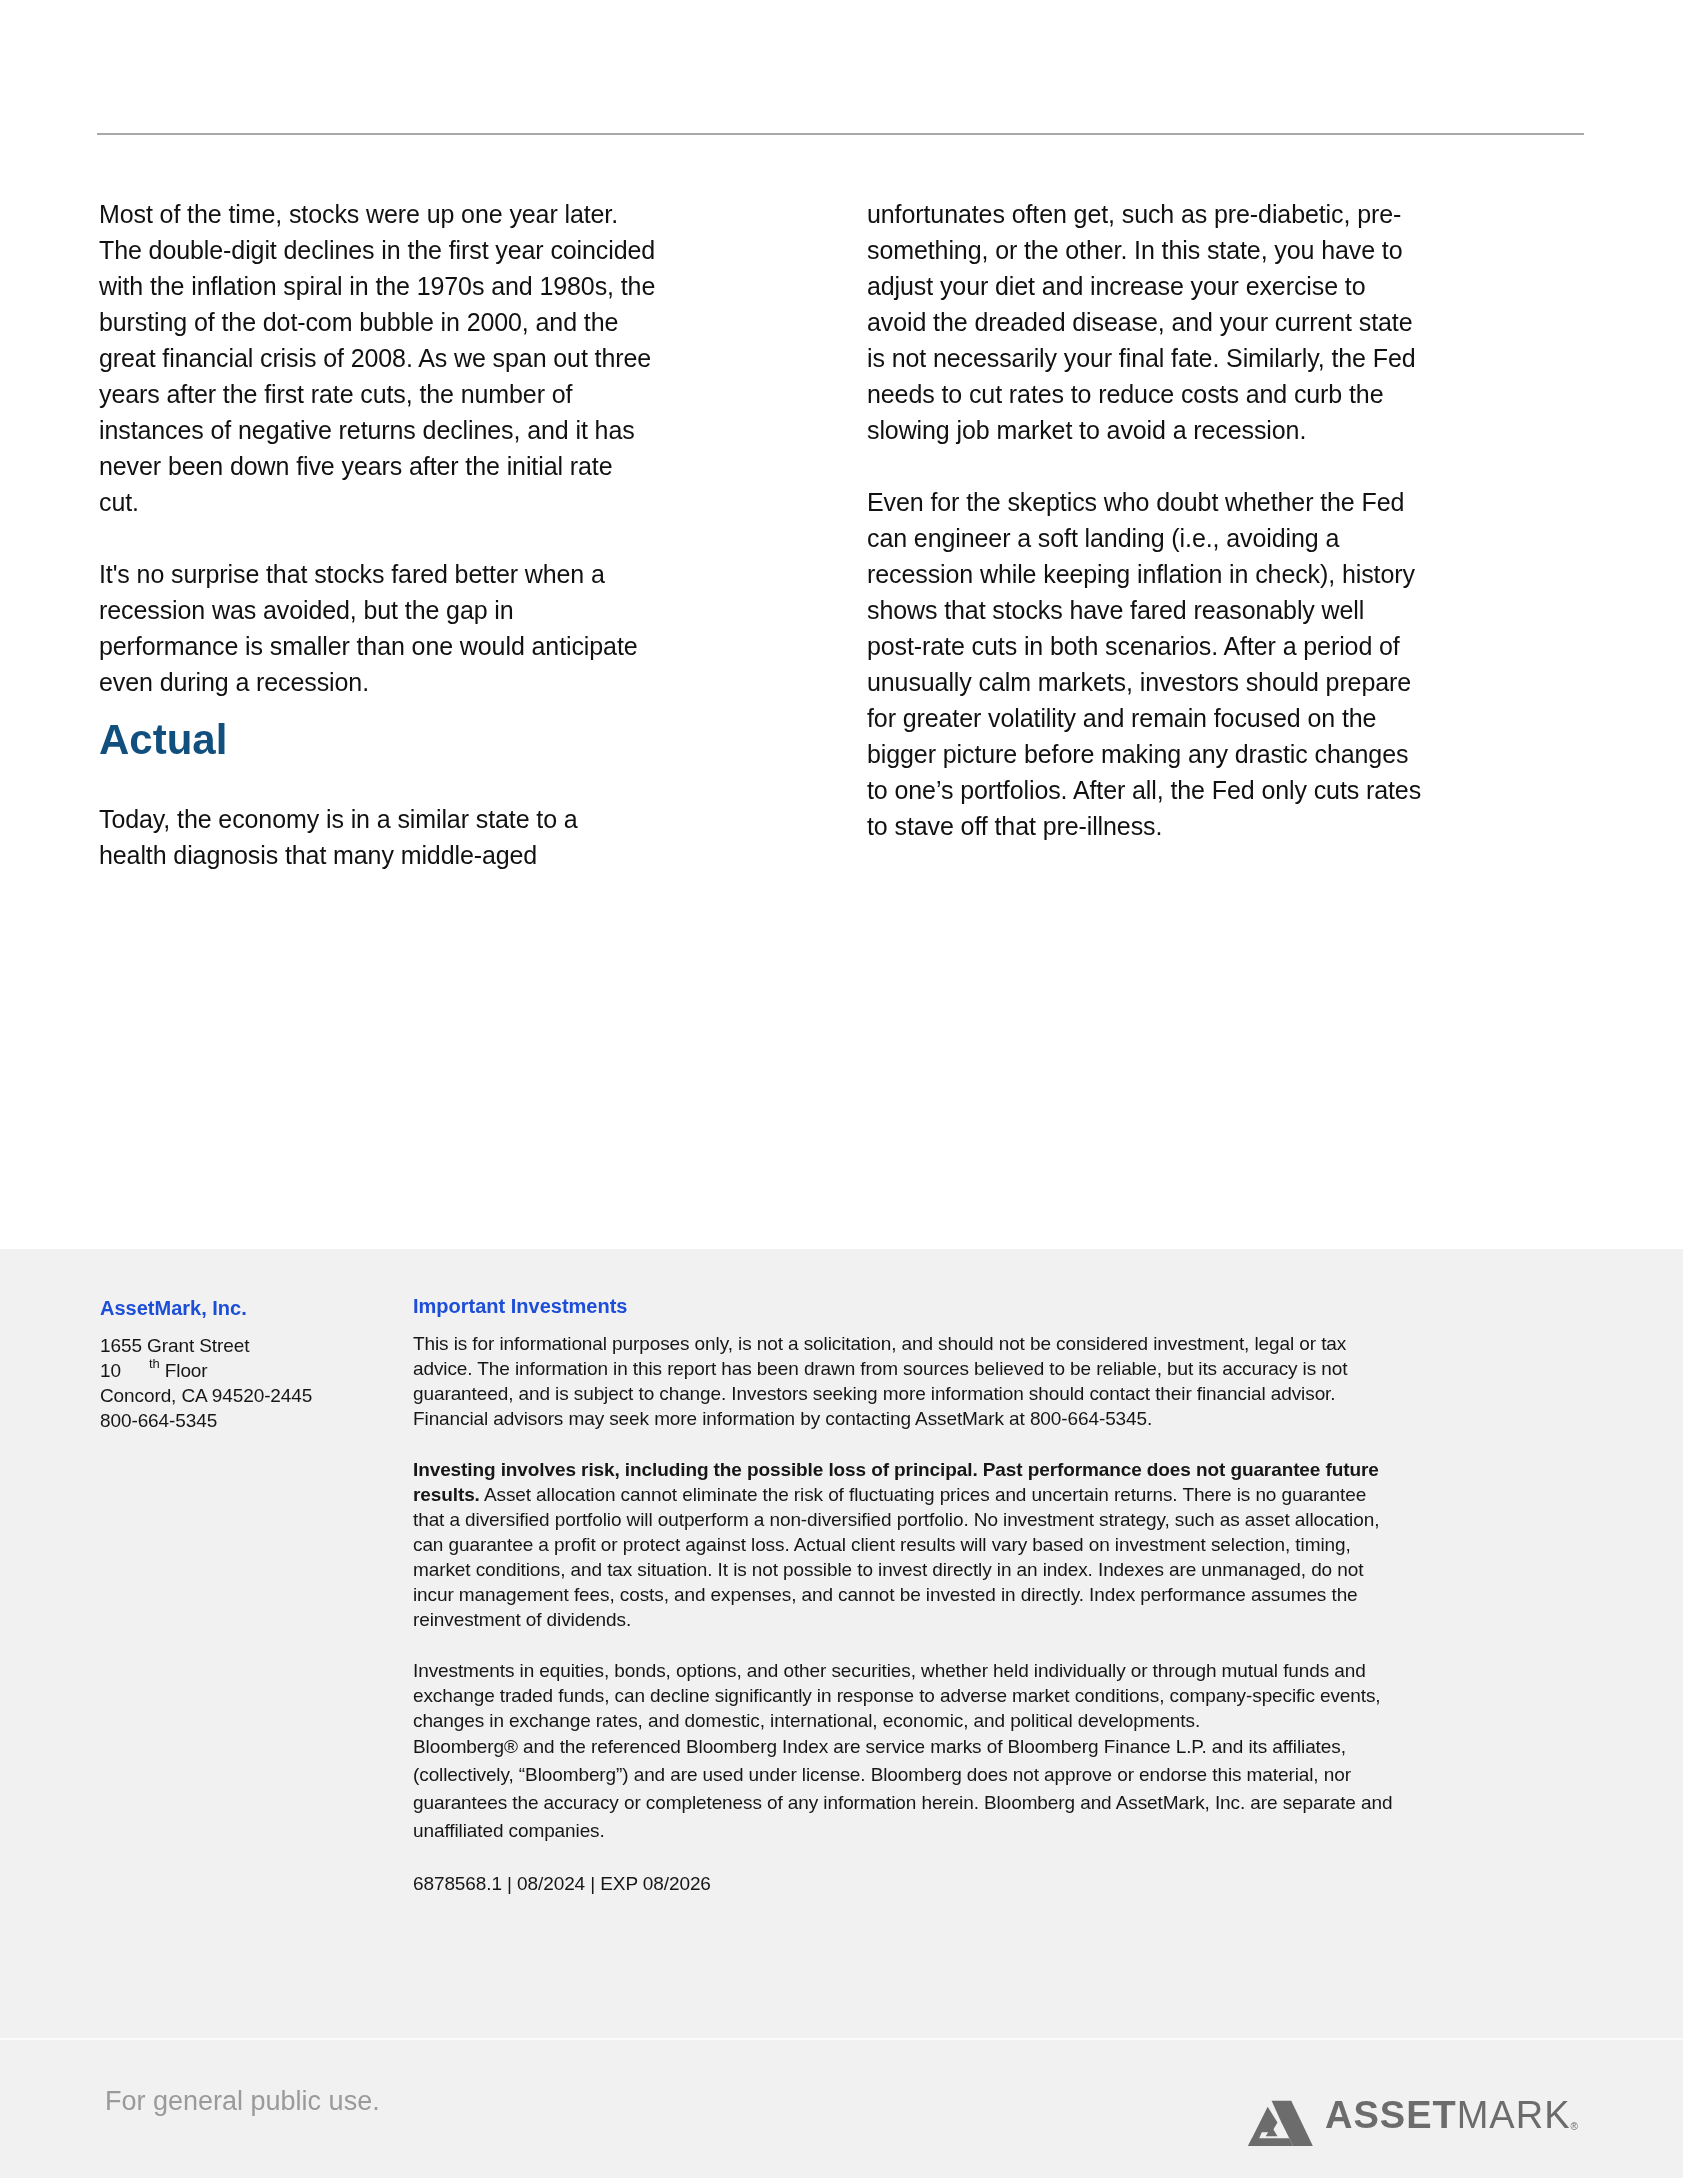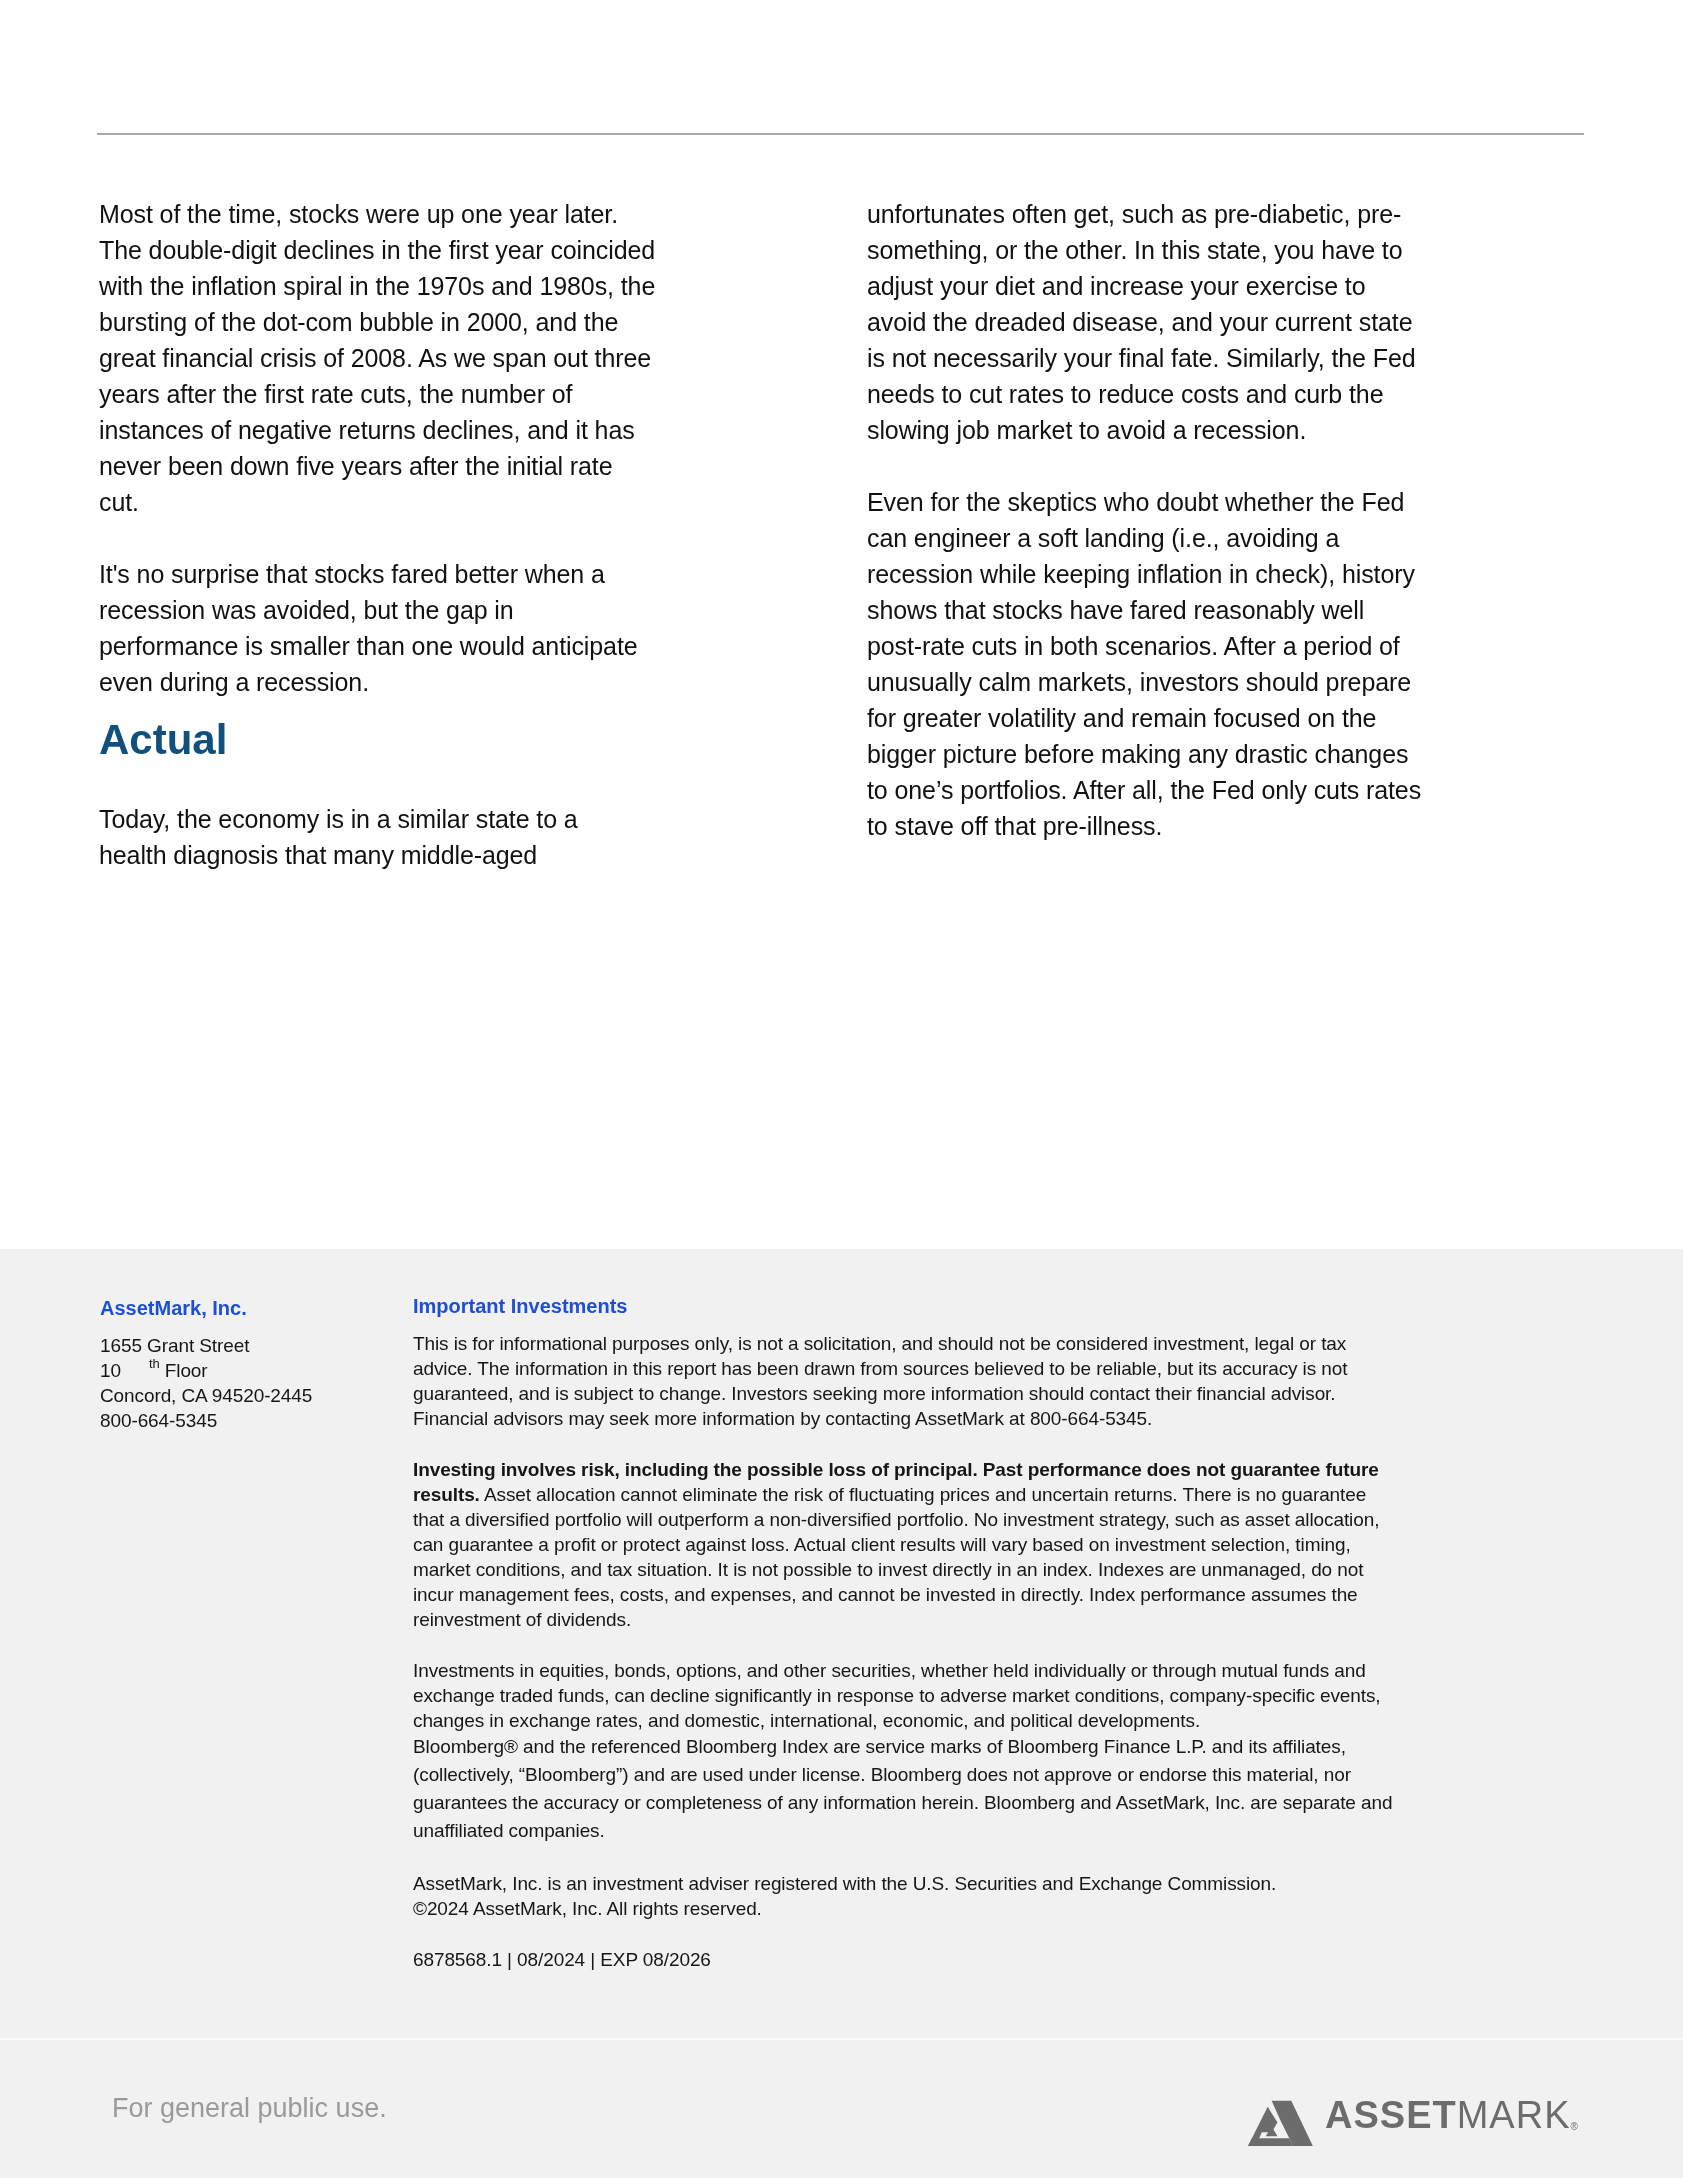--- a/index.html
+++ b/index.html
@@ -39,21 +39,21 @@
   .f-para { margin-top: 26px; }
   .f-para.first { margin-top: 12px; }
   .bold { font-weight: bold; }
   sup { font-size: 13px; line-height: 0; vertical-align: 9px; padding-left: 28px; }
   .divider {
     position: absolute; left: 0; top: 789px; width: 1683px; height: 0;
     border-top: 2px solid #fafafa;
   }
   .public-use {
     position: absolute; left: 100px; top: 832px;
-    font-size: 27px; color: #9a9a9a; margin: 12px; text-align: center;
+    font-size: 27px; color: #9a9a9a; margin: 5px; text-align: center;
   }
   .logo {
     position: absolute; left: 1242px; top: 844px; height: 55px;
     display: flex; align-items: center;
   }
   .logo svg { display: block; }
   .logo-text {
     margin-left: 12px; font-size: 38px; color: #6c6c6c; letter-spacing: 1px;
     line-height: 44px;
   }
@@ -130,22 +130,20 @@
 market conditions, and tax situation. It is not possible to invest directly in an index. Indexes are unmanaged, do not
 incur management fees, costs, and expenses, and cannot be invested in directly. Index performance assumes the
 reinvestment of dividends.</span></p>
     <p class="f-text f-para">Investments in equities, bonds, options, and other securities, whether held individually or through mutual funds and
 exchange traded funds, can decline significantly in response to adverse market conditions, company-specific events,
 changes in exchange rates, and domestic, international, economic, and political developments.</p>
     <p class="f-text" style="line-height:28px;">Bloomberg® and the referenced Bloomberg Index are service marks of Bloomberg Finance L.P. and its affiliates,
 (collectively, “Bloomberg”) and are used under license. Bloomberg does not approve or endorse this material, nor
 guarantees the accuracy or completeness of any information herein. Bloomberg and AssetMark, Inc. are separate and
 unaffiliated companies.</p>
-    <p class="f-text f-para">AssetMark, Inc. is an investment adviser registered with the U.S. Securities and Exchange Commission.
-©2024 AssetMark, Inc. All rights reserved.</p>
     <p class="f-text f-para">6878568.1 | 08/2024 | EXP 08/2026</p>
   </div>
 
   <div class="divider"></div>
 
   <p class="public-use">For general public use.</p>
 
   <div class="logo">
     <span>
       <svg width="71" height="55" viewBox="0 0 72 56">

